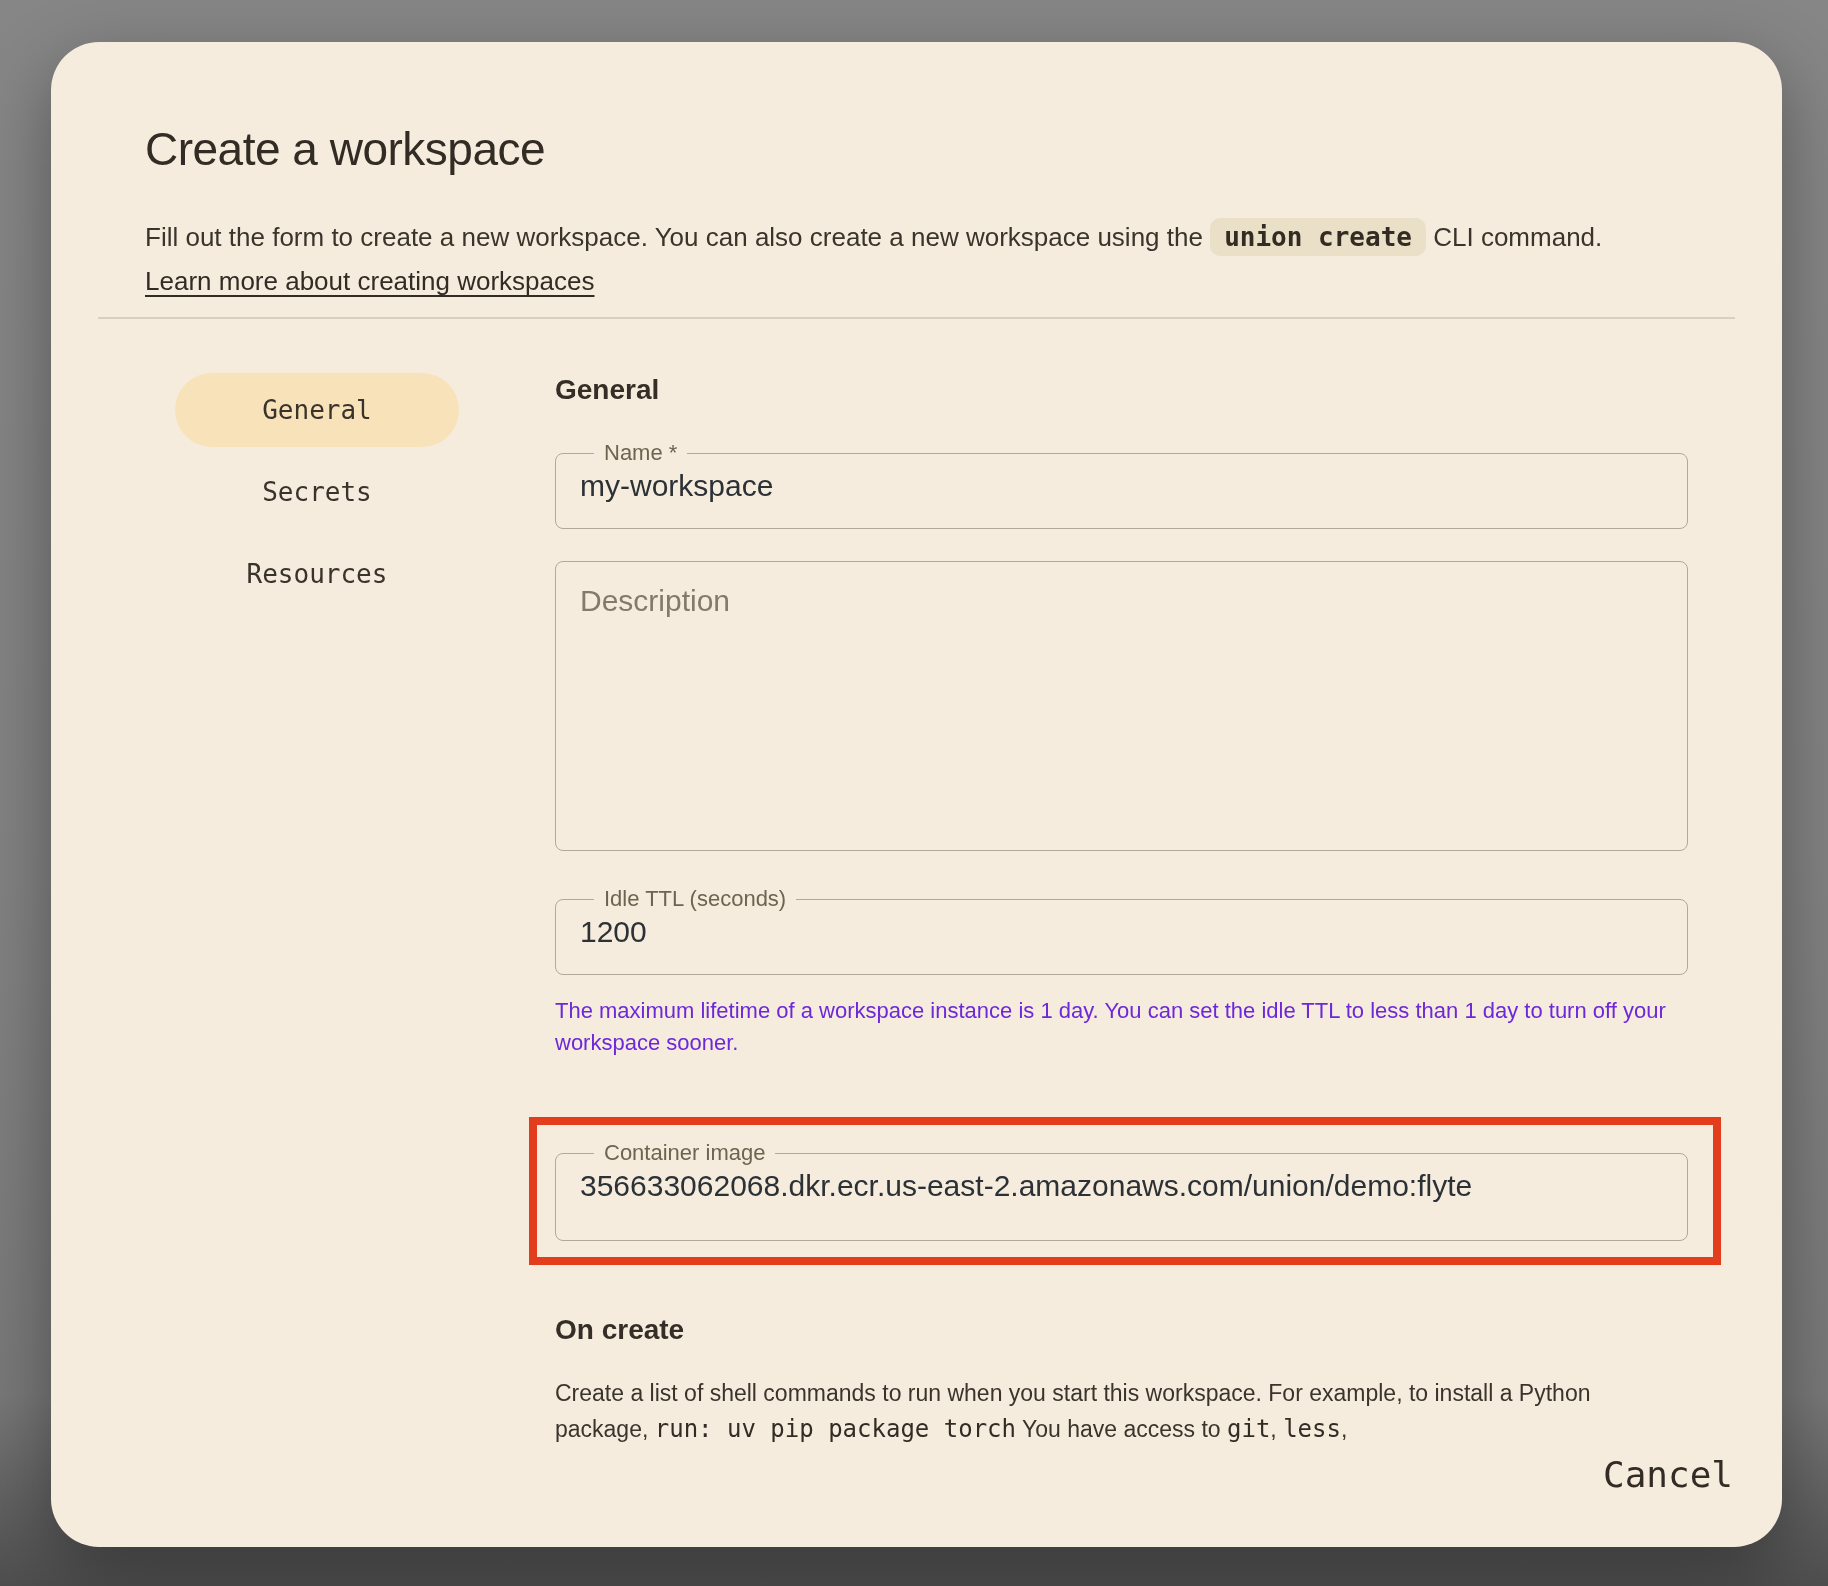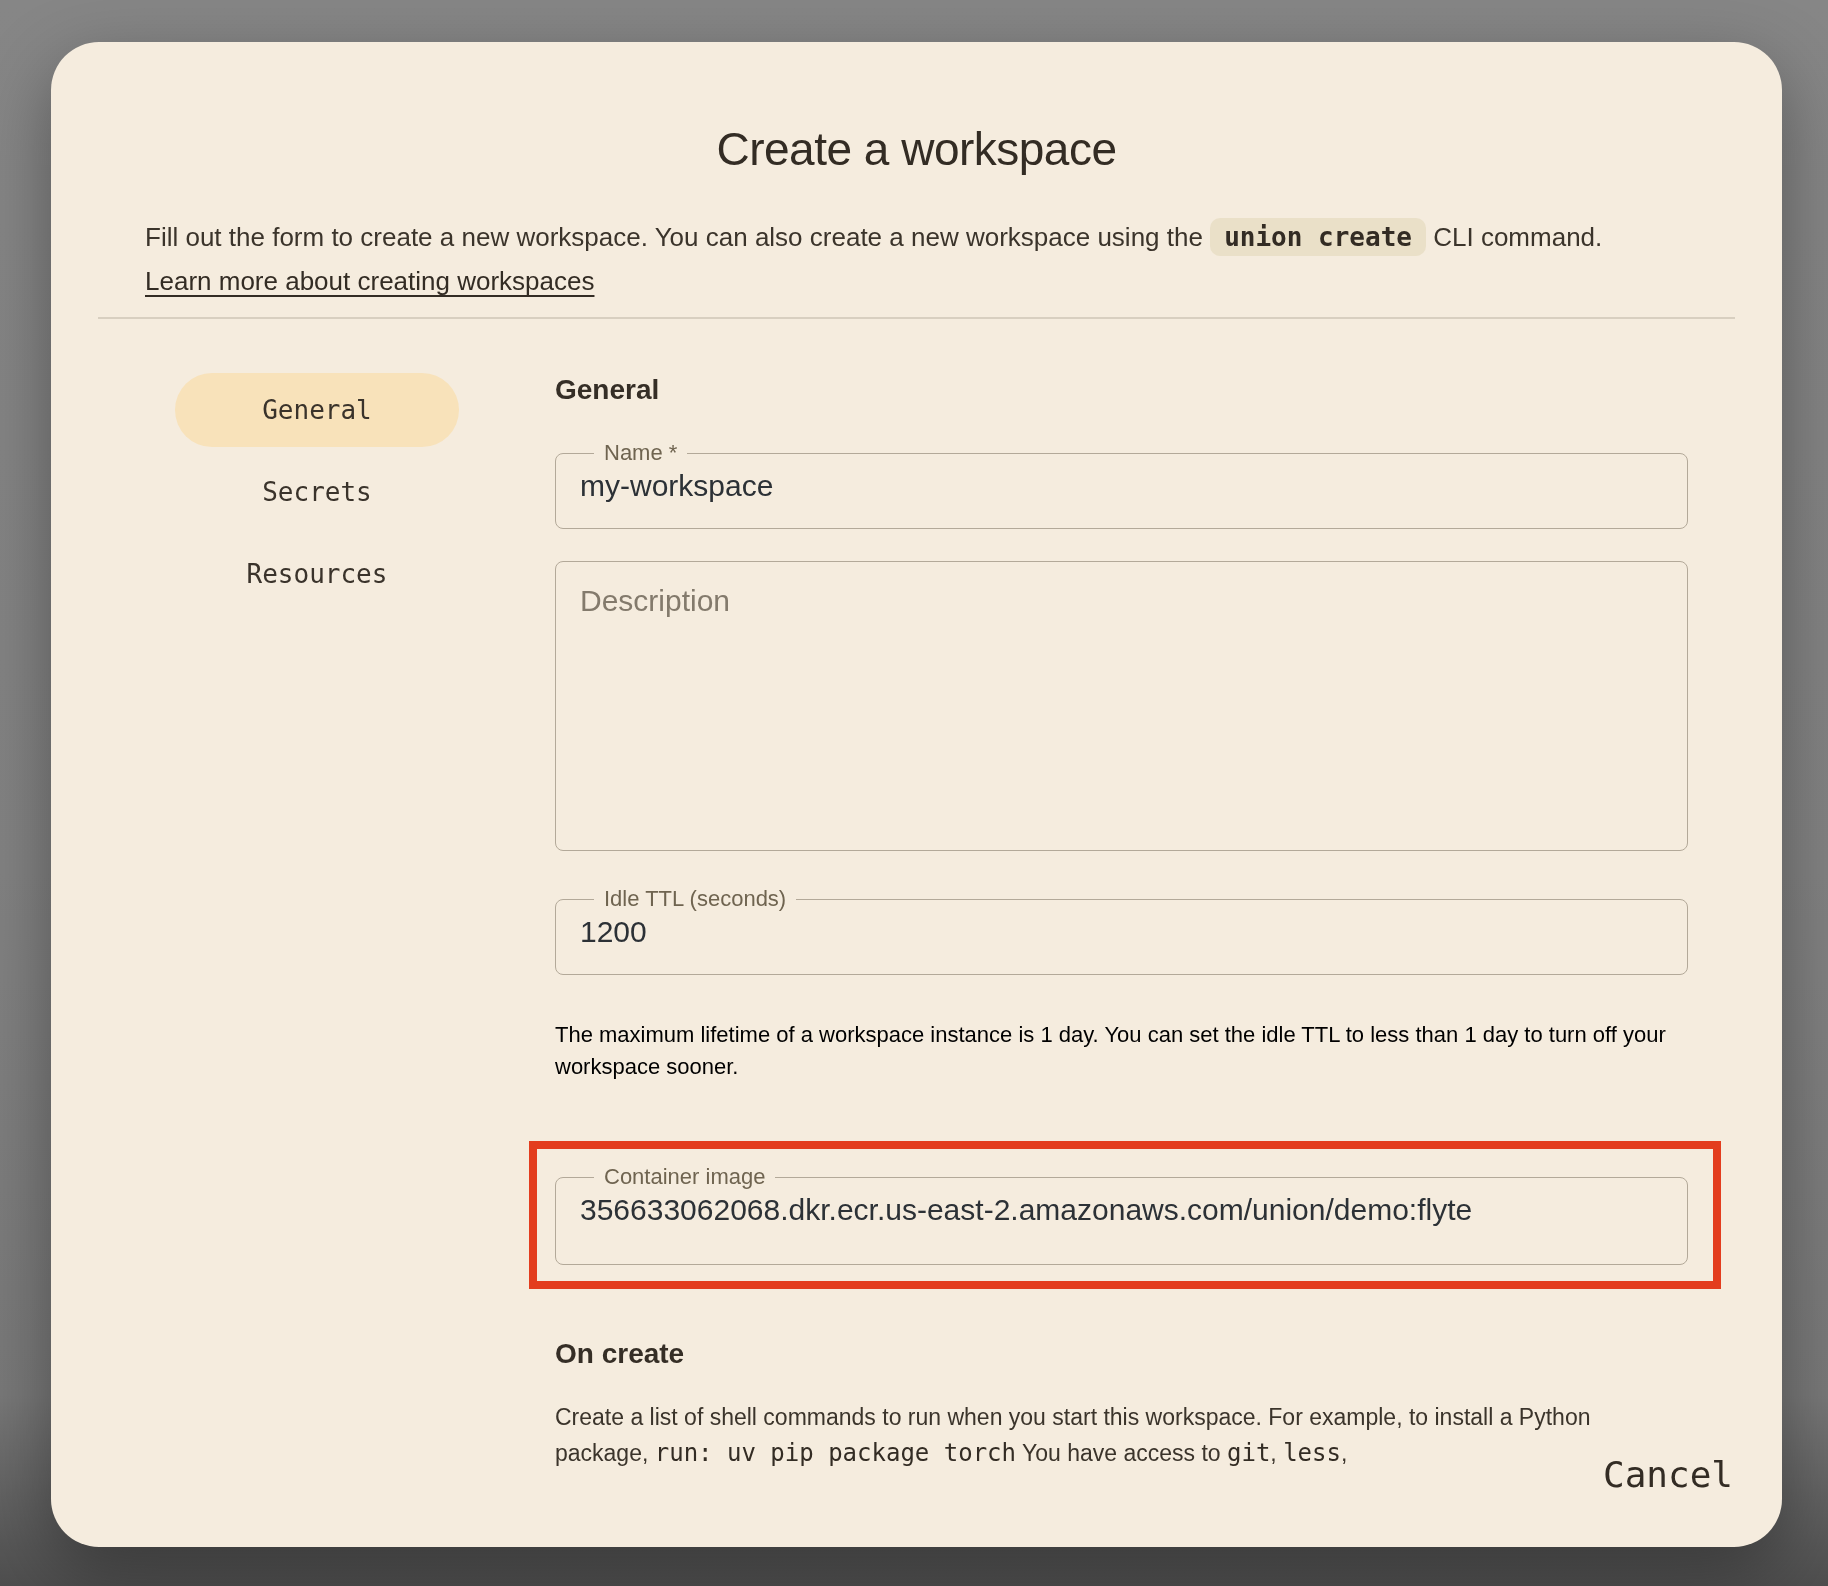--- a/index.html
+++ b/index.html
@@ -18,21 +18,20 @@
     border-radius: 48px;
     box-shadow: 0 24px 70px rgba(0,0,0,0.35);
     padding: 80px 94px 0 94px;
   }
   .dialog-title {
     font-size: 46px;
     font-weight: 400;
     letter-spacing: -0.5px;
     color: #332c24;
     margin-bottom: 42px;
-    text-align: center;
   }
   .subtitle {
     font-size: 26px;
     line-height: 38px;
     color: #3b342b;
   }
   .chip {
     font-family: "DejaVu Sans Mono", monospace;
     font-weight: 700;
     font-size: 26px;
@@ -127,24 +126,24 @@
     border: none; outline: none; resize: none;
     background: transparent;
     font-family: "Liberation Sans", sans-serif;
     font-size: 30px;
     color: #2c3136;
     padding: 22px 24px;
   }
   .desc-box textarea::placeholder { color: #837a6c; opacity: 1; }
   .ttl-field { margin-top: 36px; }
   .helper {
-    margin-top: 44px;
+    margin-top: 20px;
     font-size: 22px;
     line-height: 32px;
-    color: #000000;
+    color: #6d28d9;
     max-width: 1133px;
   }
   .container-wrap {
     position: relative;
     margin-top: 82px;
   }
   .red-highlight {
     position: absolute;
     left: -26px; right: -33px; top: -24px; bottom: -24px;
     border: 8px solid #e33d1e;

